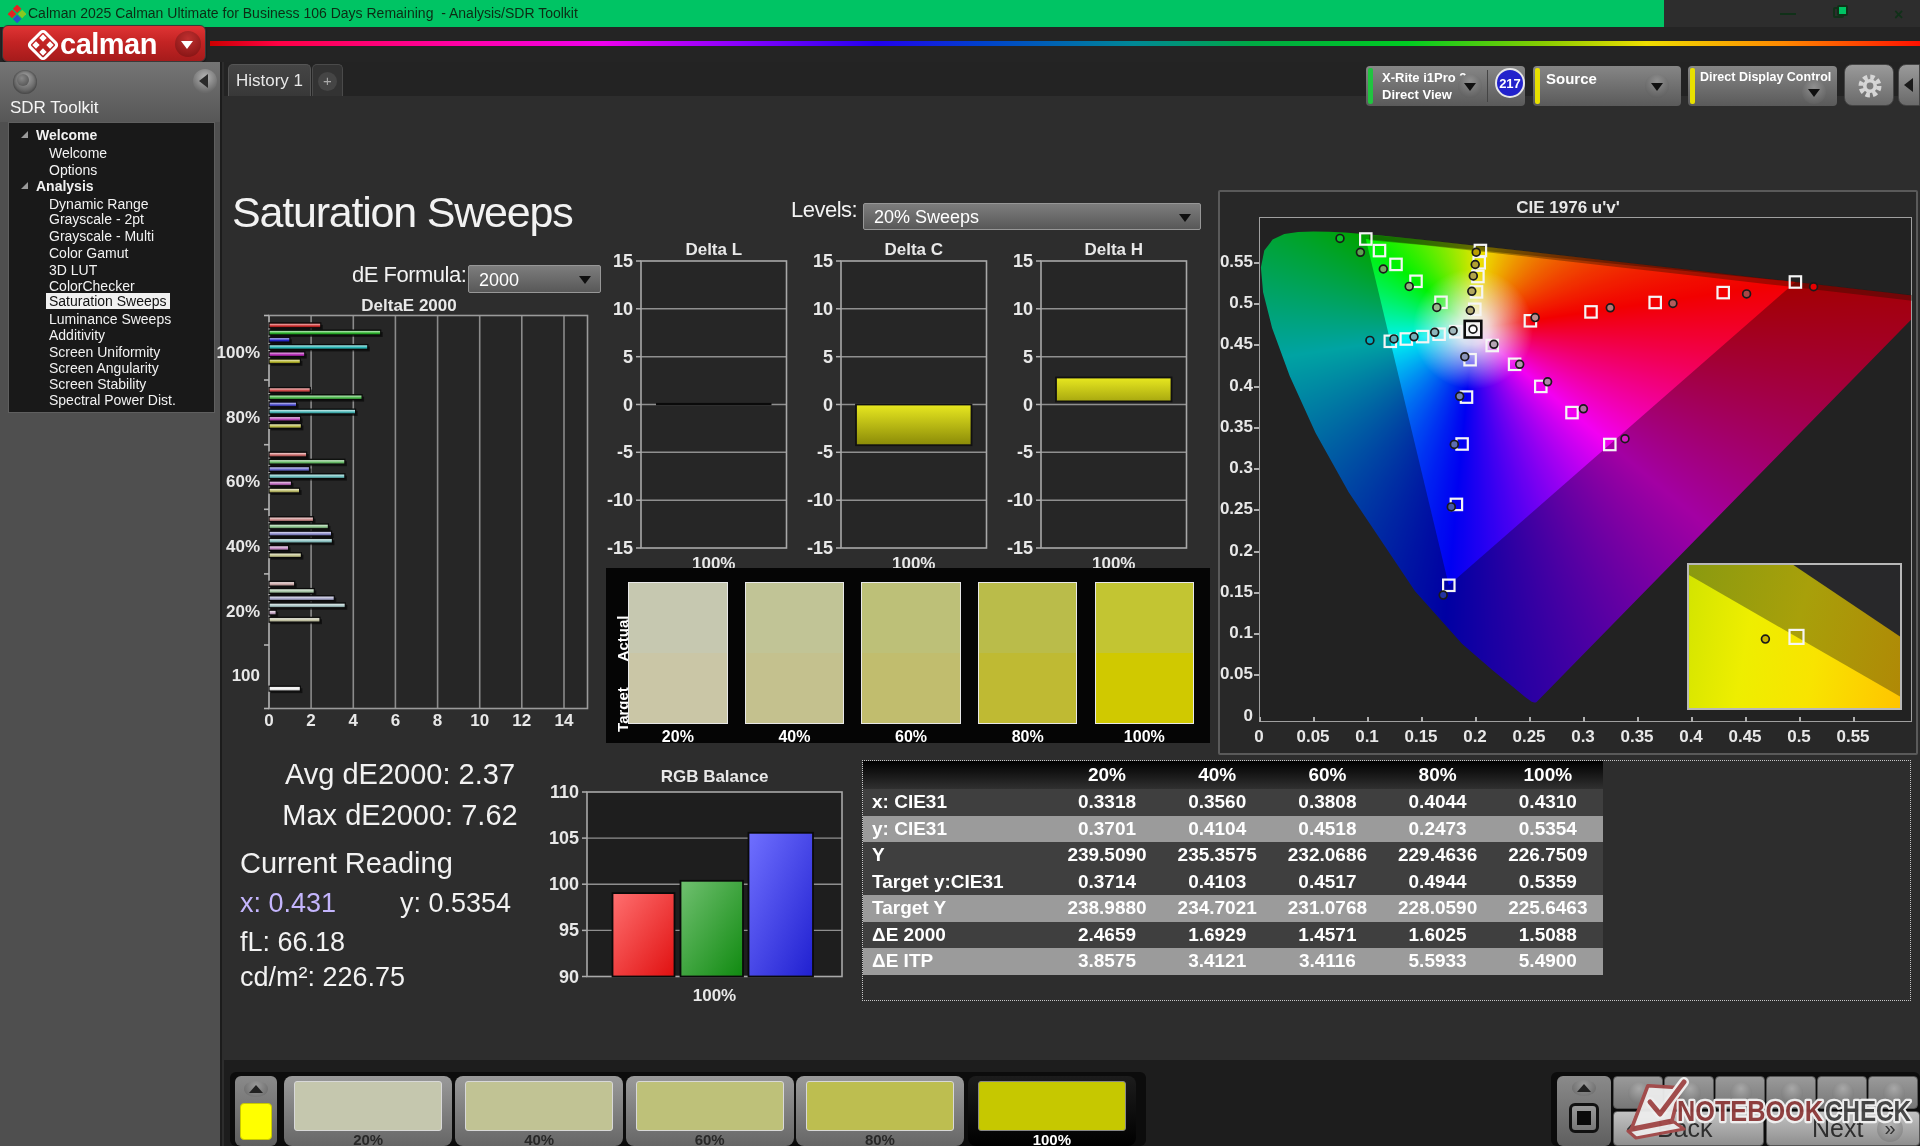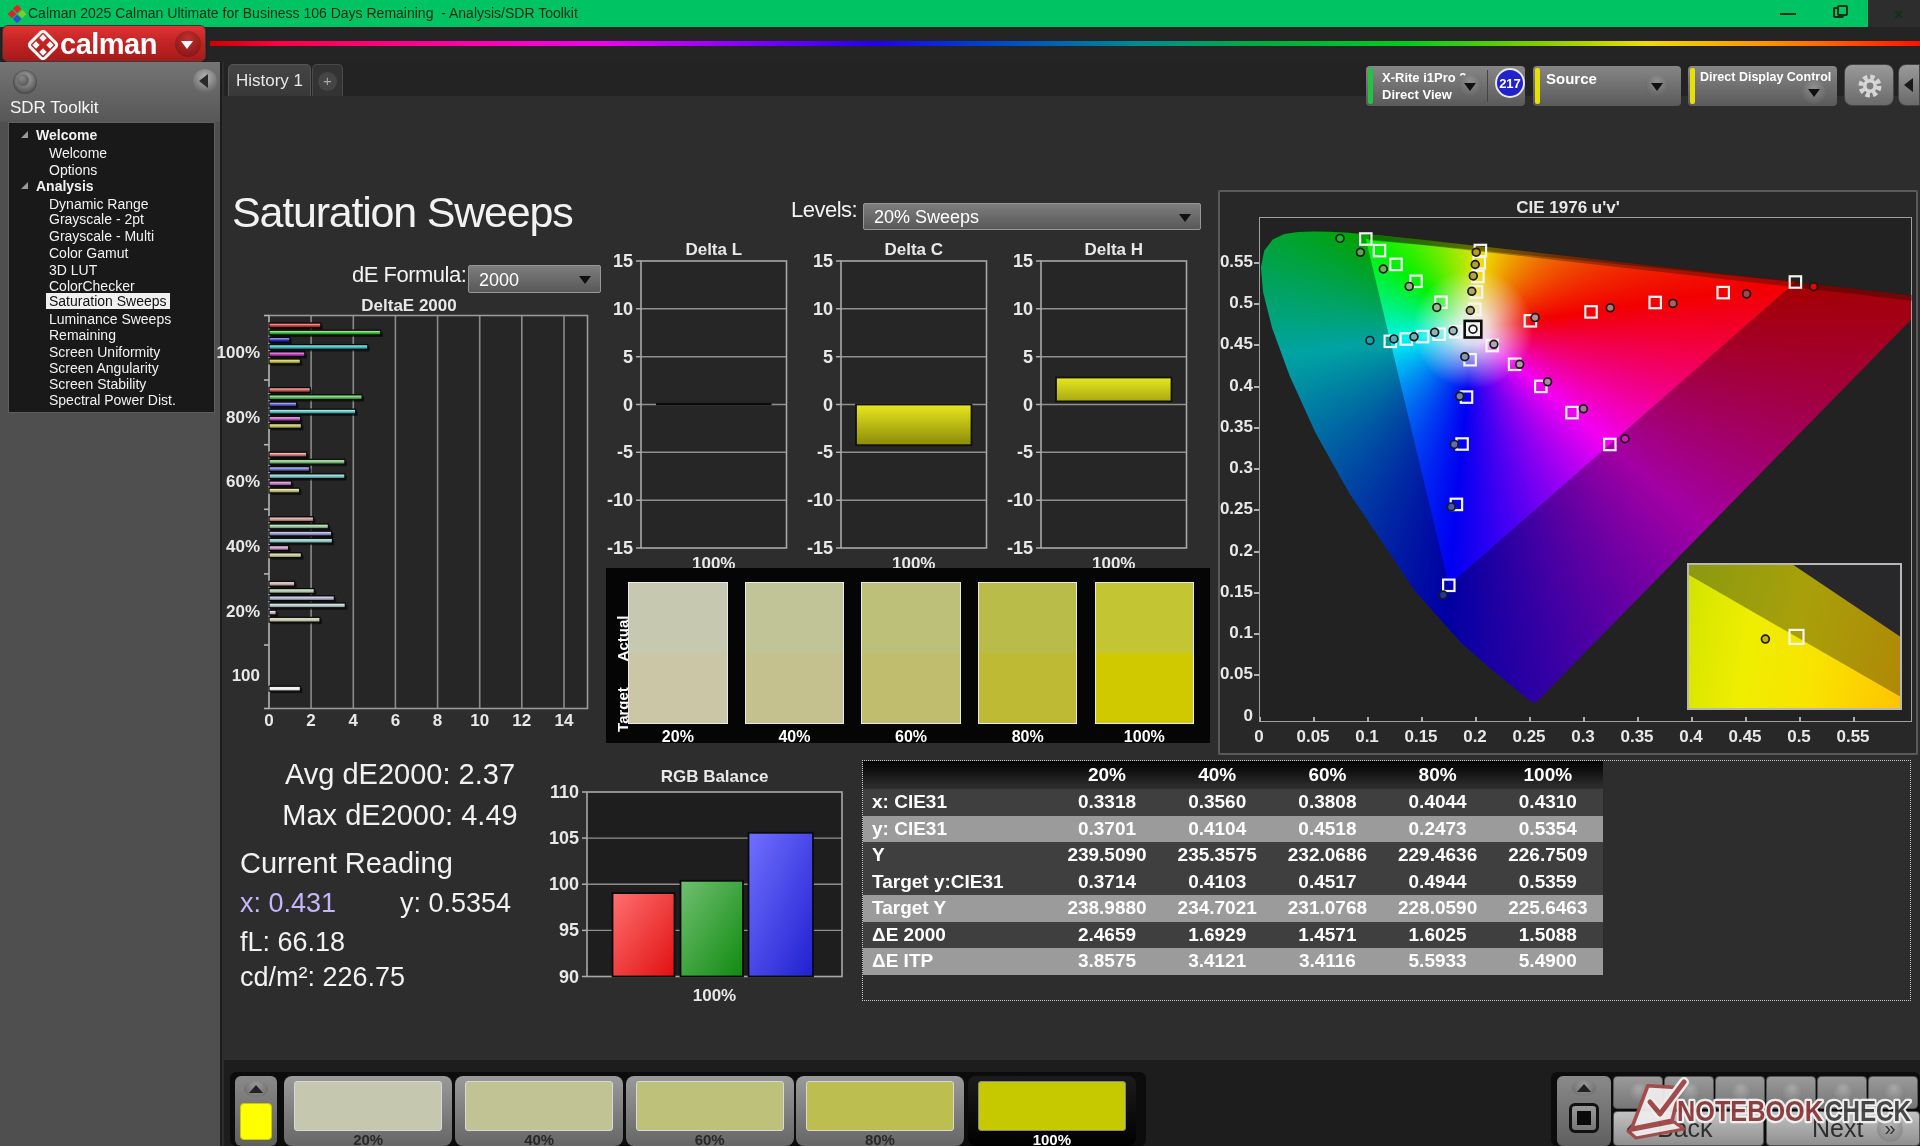--- a/index.html
+++ b/index.html
@@ -2,21 +2,21 @@
 <html><head><meta charset="utf-8"><style>
 * { margin:0; padding:0; box-sizing:border-box; }
 html,body { width:1920px; height:1146px; background:#2d2d2d; font-family:"Liberation Sans",sans-serif; overflow:hidden; }
 .abs { position:absolute; }
 svg text { fill:#e8e8e8; font-family:"Liberation Sans",sans-serif; font-weight:bold; }
 .ddl { background:linear-gradient(#7d7d7d,#585858); border:1px solid #979797; border-radius:2px; color:#fff;margin-top:7px; }
 .arr { position:absolute; width:0; height:0; border-left:6px solid transparent; border-right:6px solid transparent; border-top:8px solid #101010; }
 </style></head>
 <body>
 
-<div class="abs" style="left:0;top:0;width:1868px;height:27px;background:#00c464;">
+<div class="abs" style="left:0;top:0;width:1664px;height:27px;background:#00c464;">
   <svg class="abs" style="left:8px;top:5px" width="18" height="18" viewBox="0 0 18 18">
     <rect x="6.1" y="0.8" width="6" height="6" transform="rotate(45 9.1 3.8)" fill="#e42222"></rect>
     <rect x="1" y="5.9" width="6" height="6" transform="rotate(45 4 8.9)" fill="#e42222"></rect>
     <rect x="11.2" y="5.9" width="6" height="6" transform="rotate(45 14.2 8.9)" fill="#88c820"></rect>
     <rect x="6.1" y="11" width="6" height="6" transform="rotate(45 9.1 14)" fill="#2b50c8"></rect>
   </svg>
   <div class="abs" style="left:28px;top:5px;font-size:14px;color:#0c2c14;">Calman 2025 Calman Ultimate for Business 106 Days Remaining&nbsp; - Analysis/SDR Toolkit</div>
   <div class="abs" style="left:1780px;top:13px;width:16px;height:2px;background:#103018;"></div>
   <div class="abs" style="left:1833px;top:7px;width:11px;height:11px;border:2px solid #103018;border-radius:2px;"></div>
   <div class="abs" style="left:1837px;top:5px;width:11px;height:11px;border:2px solid #103018;border-radius:2px;background:#00c464;"></div>
@@ -59,21 +59,21 @@
       <div style="position:absolute;left:27px;top:55px;color:#f2f2f2;font-size:14px;font-weight:700;line-height:16px;">Analysis</div>
       <div style="position:absolute;left:12px;top:59px;width:0;height:0;border-left:7px solid transparent;border-bottom:7px solid #9a9a9a;"></div>
       <div style="position:absolute;left:40px;top:73px;color:#f2f2f2;font-size:14px;font-weight:400;line-height:16px;">Dynamic Range</div>
       <div style="position:absolute;left:40px;top:87.9px;color:#f2f2f2;font-size:14px;font-weight:400;line-height:16px;">Grayscale - 2pt</div>
       <div style="position:absolute;left:40px;top:104.69999999999999px;color:#f2f2f2;font-size:14px;font-weight:400;line-height:16px;">Grayscale - Multi</div>
       <div style="position:absolute;left:40px;top:121.80000000000001px;color:#f2f2f2;font-size:14px;font-weight:400;line-height:16px;">Color Gamut</div>
       <div style="position:absolute;left:40px;top:138.60000000000002px;color:#f2f2f2;font-size:14px;font-weight:400;line-height:16px;">3D LUT</div>
       <div style="position:absolute;left:40px;top:155.10000000000002px;color:#f2f2f2;font-size:14px;font-weight:400;line-height:16px;">ColorChecker</div>
       <div style="position:absolute;left:37px;top:170px;background:#f0f0f0;color:#111;padding:0 3px;font-size:14px;font-weight:400;line-height:16px;">Saturation Sweeps</div>
       <div style="position:absolute;left:40px;top:188px;color:#f2f2f2;font-size:14px;font-weight:400;line-height:16px;">Luminance Sweeps</div>
-      <div style="position:absolute;left:40px;top:203.89999999999998px;color:#f2f2f2;font-size:14px;font-weight:400;line-height:16px;">Remaining</div>
+      <div style="position:absolute;left:40px;top:203.89999999999998px;color:#f2f2f2;font-size:14px;font-weight:400;line-height:16px;">Additivity</div>
       <div style="position:absolute;left:40px;top:220.7px;color:#f2f2f2;font-size:14px;font-weight:400;line-height:16px;">Screen Uniformity</div>
       <div style="position:absolute;left:40px;top:236.5px;color:#f2f2f2;font-size:14px;font-weight:400;line-height:16px;">Screen Angularity</div>
       <div style="position:absolute;left:40px;top:253px;color:#f2f2f2;font-size:14px;font-weight:400;line-height:16px;">Screen Stability</div>
       <div style="position:absolute;left:40px;top:269.1px;color:#f2f2f2;font-size:14px;font-weight:400;line-height:16px;">Spectral Power Dist.</div>
   </div>
 </div>
 
 <div class="abs" style="left:224px;top:62px;width:1696px;height:34px;background:#232323;"></div>
 <div class="abs" style="left:228px;top:64px;width:83px;height:32px;background:linear-gradient(#454545,#383838);border:1px solid #555;border-bottom:none;border-radius:5px 5px 0 0;color:#e8e8e8;font-size:17px;line-height:32px;text-align:center;">History 1</div>
 <div class="abs" style="left:312px;top:64px;width:31px;height:32px;background:#333;border:1px solid #4a4a4a;border-bottom:none;border-radius:5px 5px 0 0;">
@@ -521,21 +521,21 @@
   <div class="abs" style="left:0;top:50%;width:100%;height:50%;background:#bfba33;"></div>
 </div>
 <div class="abs" style="left:978.0px;top:728px;width:99.4px;text-align:center;font-size:16px;font-weight:bold;color:#fff;">80%</div>
 <div class="abs" style="left:1094.6px;top:582px;width:99.4px;height:142px;border:1.5px solid #e8e8e8;">
   <div class="abs" style="left:0;top:0;width:100%;height:50%;background:#c3c532;"></div>
   <div class="abs" style="left:0;top:50%;width:100%;height:50%;background:#d0c900;"></div>
 </div>
 <div class="abs" style="left:1094.6px;top:728px;width:99.4px;text-align:center;font-size:16px;font-weight:bold;color:#fff;">100%</div>
 
 <div class="abs" style="left:240px;top:758px;width:320px;text-align:center;font-size:29px;color:#f2f2f2;">Avg dE2000: 2.37</div>
-<div class="abs" style="left:240px;top:799px;width:320px;text-align:center;font-size:29px;color:#f2f2f2;">Max dE2000: 4.49</div>
+<div class="abs" style="left:240px;top:799px;width:320px;text-align:center;font-size:29px;color:#f2f2f2;">Max dE2000: 7.62</div>
 <div class="abs" style="left:240px;top:847px;font-size:29px;color:#f2f2f2;">Current Reading</div>
 <div class="abs" style="left:240px;top:888px;font-size:27px;color:#c4b5fd;">x: 0.431</div>
 <div class="abs" style="left:400px;top:888px;font-size:27px;color:#f2f2f2;">y: 0.5354</div>
 <div class="abs" style="left:240px;top:927px;font-size:27px;color:#f2f2f2;">fL: 66.18</div>
 <div class="abs" style="left:240px;top:962px;font-size:27px;color:#f2f2f2;">cd/m²: 226.75</div>
 
 <svg class="abs" style="left:541px;top:764px" width="310" height="240" viewBox="0 0 310 240">
   <defs>
     <linearGradient id="rbr" x1="0" y1="0" x2="1" y2="1">
         <stop offset="0" stop-color="#ff7070"></stop>

